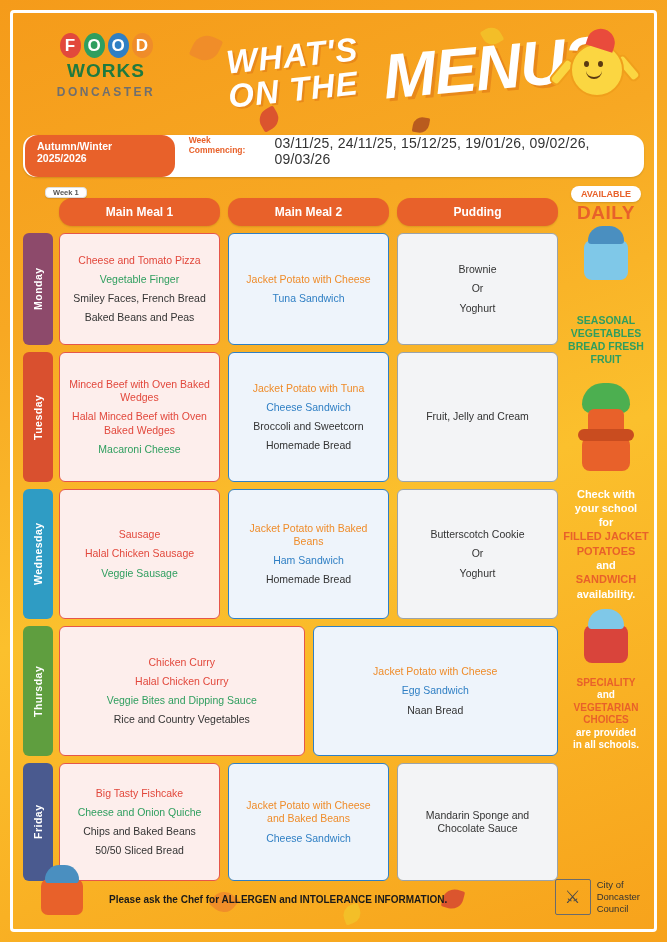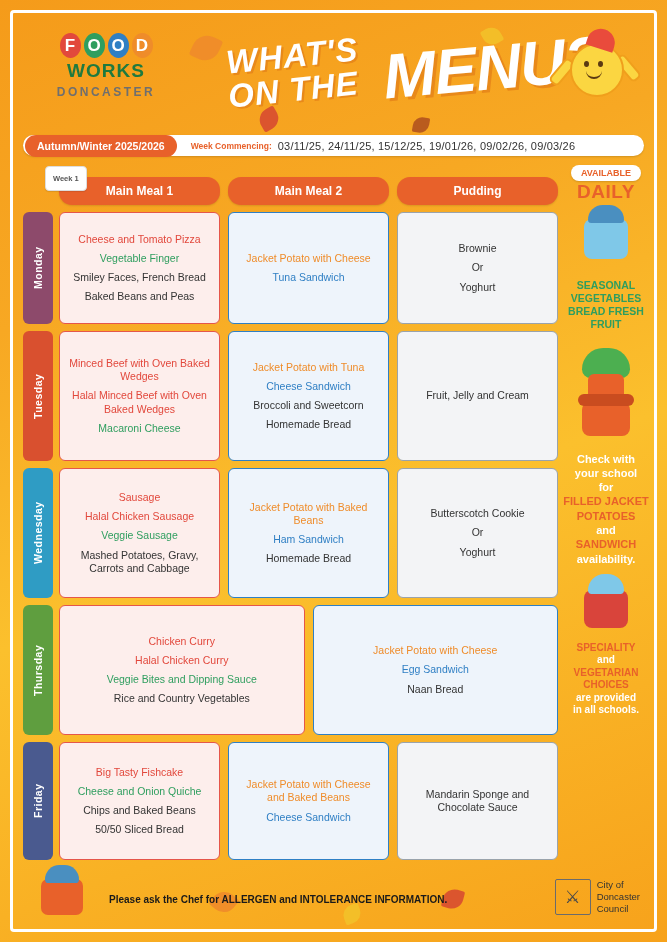--- a/index.html
+++ b/index.html
@@ -82,48 +82,48 @@
     background:#e94b3c;border-radius:14px 14px 0 0;transform:rotate(18deg);
   }
   .sun-arm{
     position:absolute;width:8px;height:26px;background:#fbd641;border:2px solid #f09f1c;border-radius:5px;
   }
   .sun-face{position:absolute;left:24px;top:30px;width:26px;height:14px;}
   .eye{position:absolute;width:5px;height:6px;background:#5b3a12;border-radius:50%;top:0;}
   .mouth{position:absolute;left:4px;top:8px;width:16px;height:8px;border-bottom:2px solid #5b3a12;border-radius:0 0 10px 10px;}
   
   .datebar{
-    position:relative;margin:0 10px;height:21px;
+    position:relative;margin:0 10px;height:42px;
     background:#ffffff;border-radius:13px;
-    display:flex;align-items:center;
+    display:flex;
     box-shadow:0 1px 2px rgba(0,0,0,.15);
   }
   .season{
     background:#e8612a;color:#fff;font-weight:bold;font-size:10.5px;
     border-radius:13px;padding:5px 12px;margin-left:2px;
   }
   .wc-label{
     color:#e8612a;font-weight:bold;font-size:8.5px;margin-left:14px;
   }
   .wc-dates{
-    color:#333;font-size:11px;margin-left:6px;letter-spacing:.2px;
+    color:#333;font-size:14px;margin-left:6px;letter-spacing:.2px;
   }
   
   .menu-area{
     position:relative;margin:7px 0 0 0;
     display:flex;
   }
   .grid-left{width:545px;position:relative;padding-left:10px;box-sizing:border-box;}
   .col-headers{
     display:flex;height:28px;margin-left:36px;gap:8px;
   }
   .week-badge{
     position:absolute;left:32px;top:3px;
     background:#fff;border:1px solid #ddd;border-radius:4px;
-    font-size:7.5px;font-weight:bold;color:#555;padding:7px 7px;
+    font-size:7.5px;font-weight:bold;color:#555;padding:0 7px;
     box-shadow:0 1px 1px rgba(0,0,0,.1);
   }
   .chead{
     flex:1;border-radius:13px;color:#fff;font-weight:bold;font-size:12px;
     display:flex;align-items:center;justify-content:center;
     box-shadow:0 1px 2px rgba(0,0,0,.12);
   }
   .ch1{background:#e8612a;}
   .ch2{background:#e8612a;}
   .ch3{background:#e8612a;}
@@ -324,21 +324,20 @@
           </div>
         </div>
 
         <div class="dayrow">
           <div class="daytab" style="background:#2f9cc4;height:130px;">Wednesday</div>
           <div class="cells">
             <div class="cell c-red">
               <div class="it t-red">Sausage</div>
               <div class="it t-red">Halal Chicken Sausage</div>
               <div class="it t-green">Veggie Sausage</div>
-              <div class="it t-dark">Mashed Potatoes, Gravy, Carrots and Cabbage</div>
             </div>
             <div class="cell c-blue">
               <div class="it t-orange">Jacket Potato with Baked Beans</div>
               <div class="it t-blue">Ham Sandwich</div>
               <div class="it t-dark">Homemade Bread</div>
             </div>
             <div class="cell c-gray">
               <div class="it t-dark">Butterscotch Cookie</div>
               <div class="it t-dark">Or</div>
               <div class="it t-dark">Yoghurt</div>
@@ -385,21 +384,21 @@
 
       <div class="rail">
         <div class="rail-badge">AVAILABLE</div>
         <div class="rail-big">DAILY</div>
 
         <div class="cup mascot" style="margin-top:4px;">
           <div class="cup-body"></div>
           <div class="cup-hat"></div>
         </div>
 
-        <div class="rail-green" style="margin-top:14px;">SEASONAL VEGETABLES BREAD FRESH FRUIT</div>
+        <div class="rail-green" style="margin-top:28px;">SEASONAL VEGETABLES BREAD FRESH FRUIT</div>
 
         <div class="broc mascot" style="margin-top:16px;">
           <div class="broc-top"></div>
           <div class="broc-bot"></div>
         </div>
         <div class="jar mascot" style="margin-top:-10px;">
           <div class="jar-body"></div>
           <div class="jar-lid"></div>
         </div>
 

